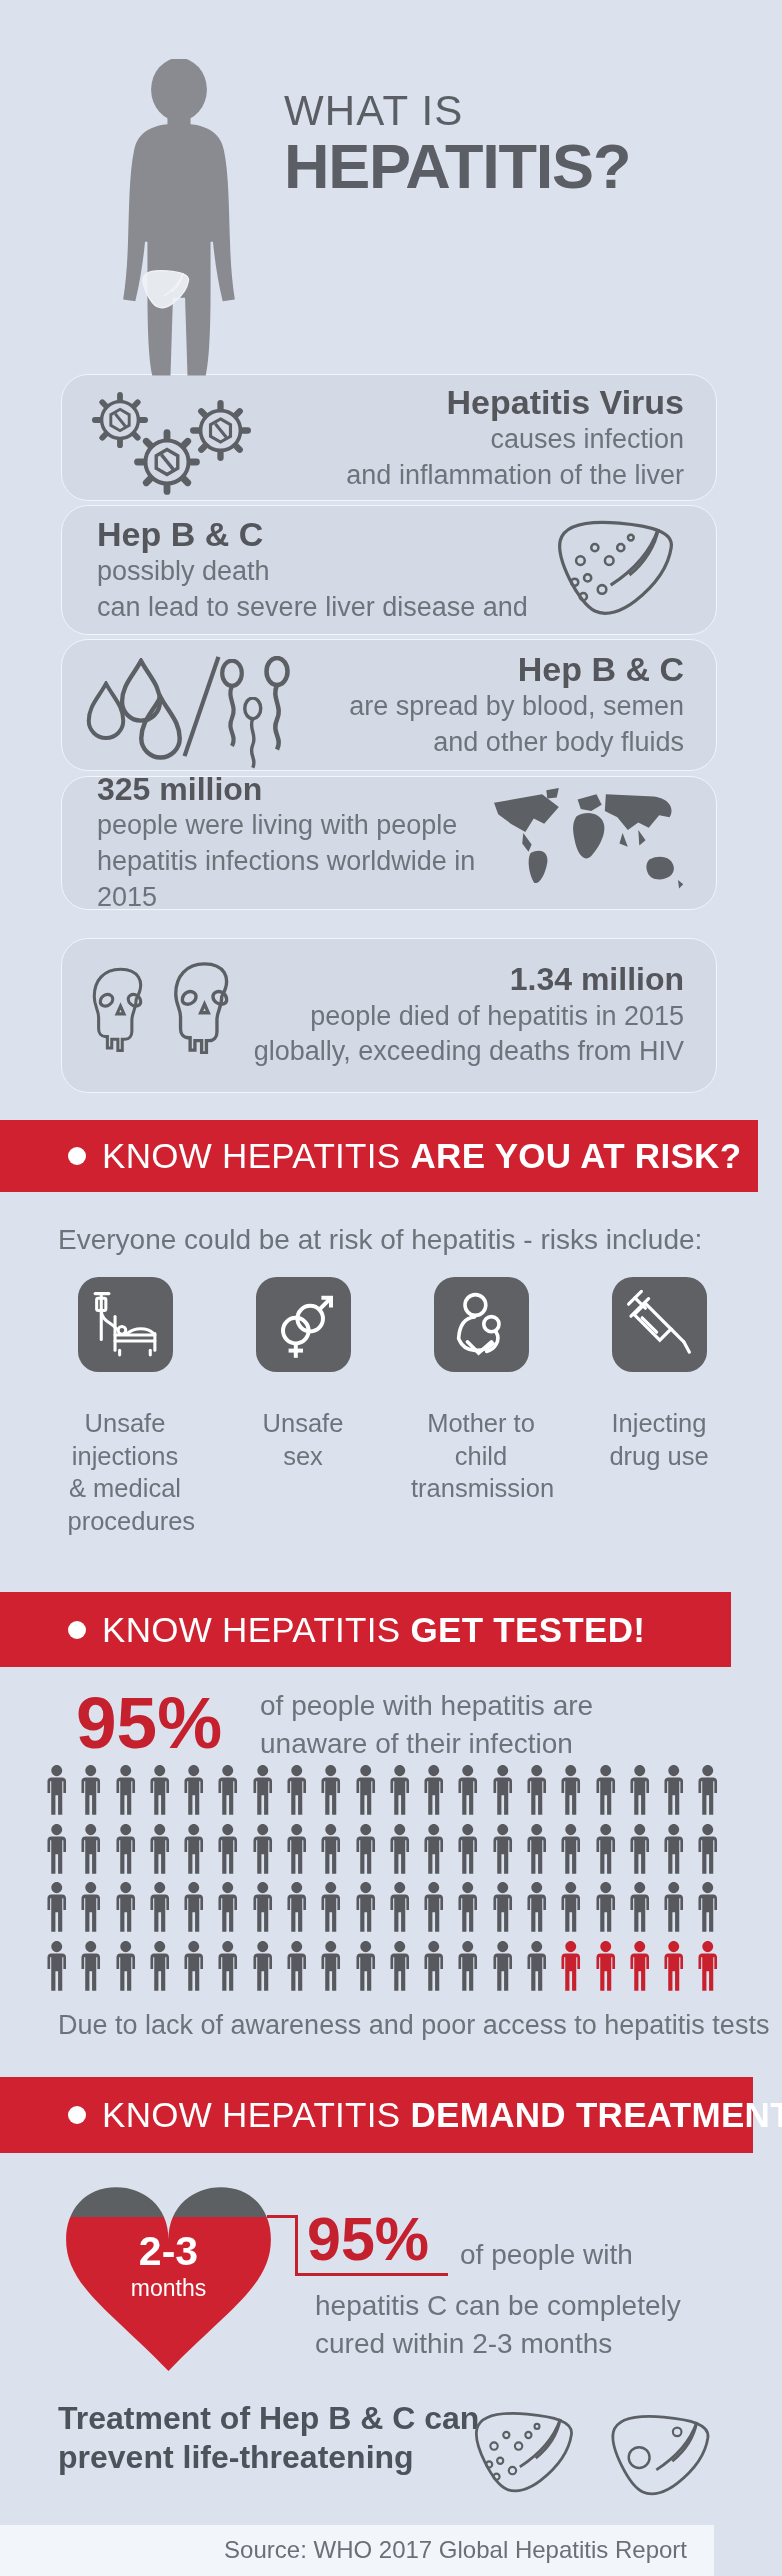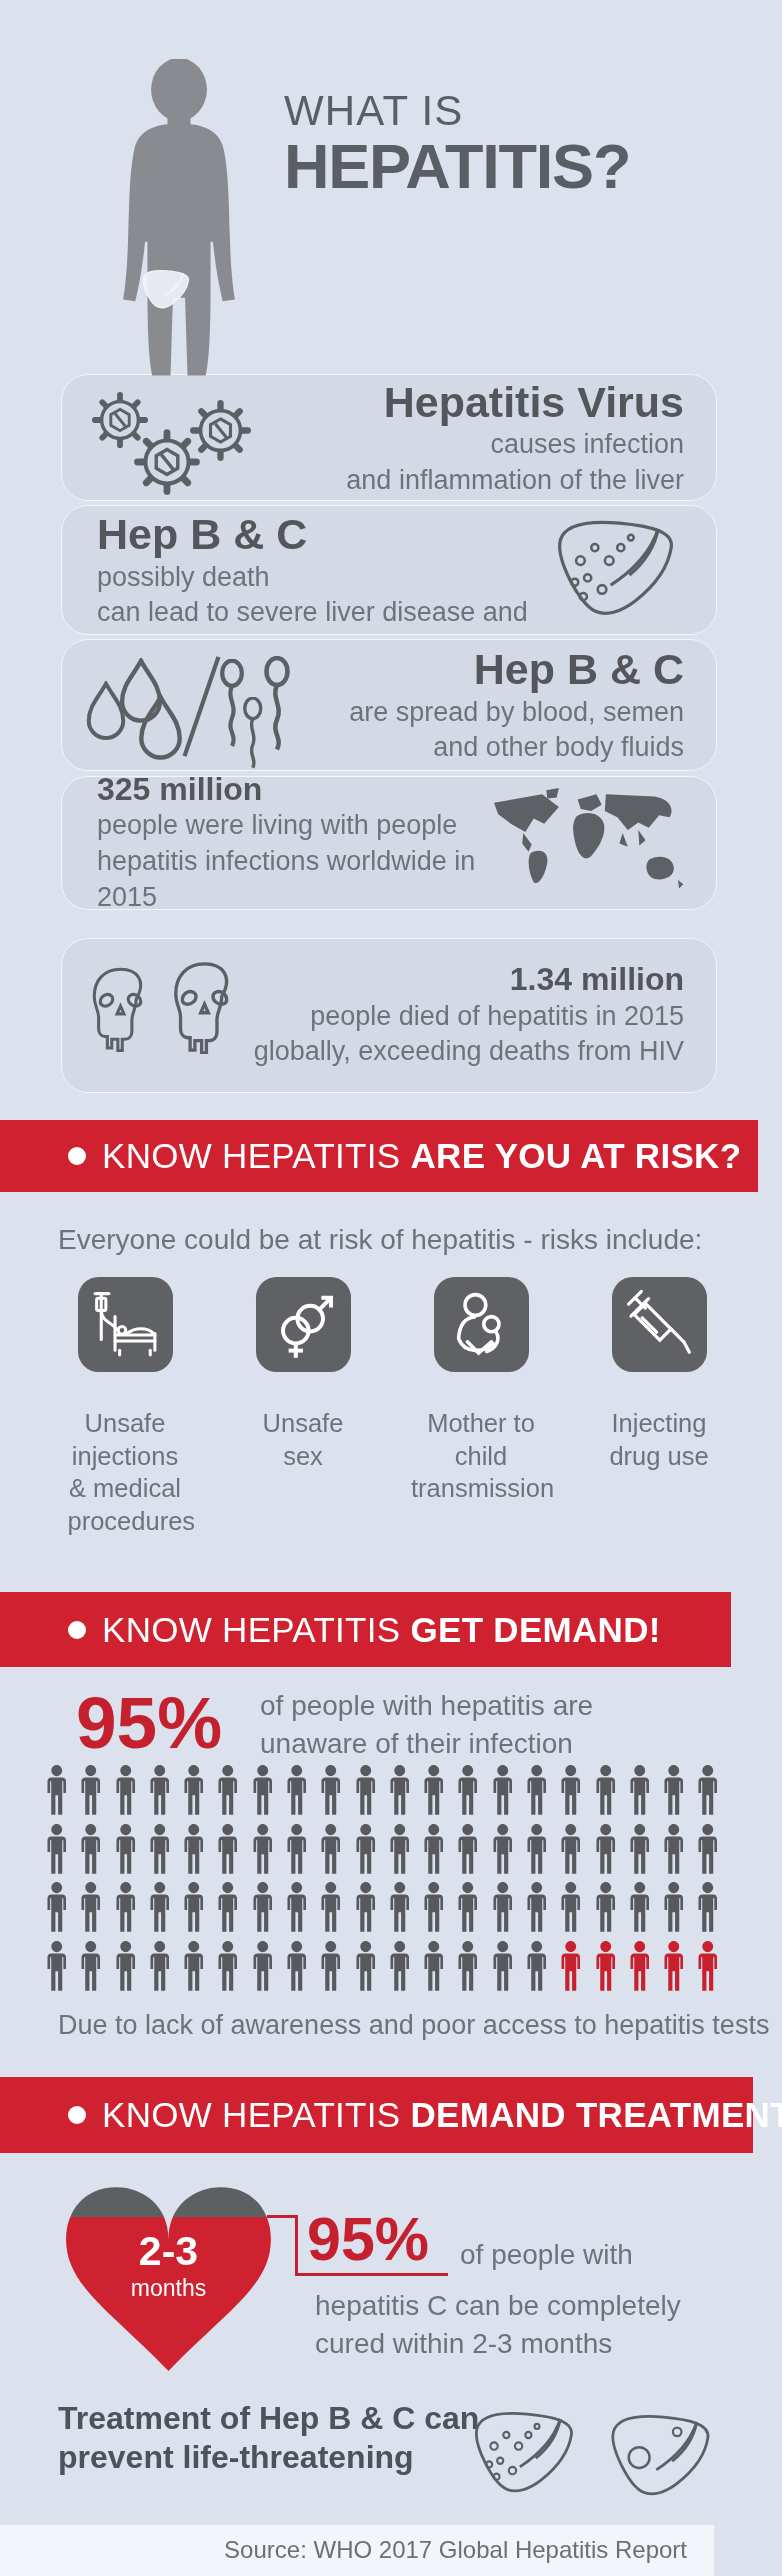--- a/index.html
+++ b/index.html
@@ -6,21 +6,21 @@
   body{font-family:"Liberation Sans","DejaVu Sans",sans-serif;background:#dbe2ed;}
   #canvas{position:relative;width:783px;height:2576px;background:#dbe2ed;overflow:hidden;}
 
   
   .abs{position:absolute;}
   .card{position:absolute;left:61px;width:656px;background:#d4dae5;
         border:1.8px solid #f2f5f9;border-radius:27px;box-sizing:border-box;
         display:flex;align-items:center;}
   .card .txt-r{flex:1;text-align:right;padding-right:32px;}
   .card .txt-l{flex:1;text-align:left;padding-left:35px;}
-  .card-title{font-size:43px;font-weight:bold;color:#54565c;line-height:1.18;}
+  .card-title{font-size:34px;font-weight:bold;color:#54565c;line-height:1.18;}
   .card-title.big{font-size:32px;}
   .card-line{font-size:27px;color:#6e737b;line-height:1.32;}
 
   .banner{position:absolute;left:0;background:#cf2130;color:#ffffff;
           display:flex;align-items:center;box-sizing:border-box;padding-left:68px;}
   .banner .dot{width:18px;height:18px;border-radius:50%;background:#ffffff;margin-right:16px;flex:0 0 auto;}
   .banner .btxt{font-size:35px;letter-spacing:0.3px;white-space:pre;}
   .banner .btxt b{font-weight:bold;}
 
   .gray-text{color:#6e737b;}
@@ -308,21 +308,21 @@
         <svg class="icon" viewBox="0 0 90 90">
             <use href="#syringe-shape"></use>
           </svg>
       </div>
       <div class="tile-label" style="width:103px;">Injecting drug use</div>
     </div>
   </div>
 
   <div class="banner" style="top:1592px;width:731px;height:75px;">
     <span class="dot"></span>
-    <span class="btxt"><span>KNOW HEPATITIS </span><b>GET DEMAND!</b></span>
+    <span class="btxt"><span>KNOW HEPATITIS </span><b>GET TESTED!</b></span>
   </div>
 
   <div class="abs red" style="left:76px;top:1683px;font-size:73px;font-weight:bold;line-height:79px;">95%</div>
   <div class="abs gray-text" style="left:260px;top:1687px;font-size:28px;line-height:38px;">
     <div>of people with hepatitis are</div>
     <div>unaware of their infection</div>
   </div>
 
   <div id="people">
       <div class="people-row">

